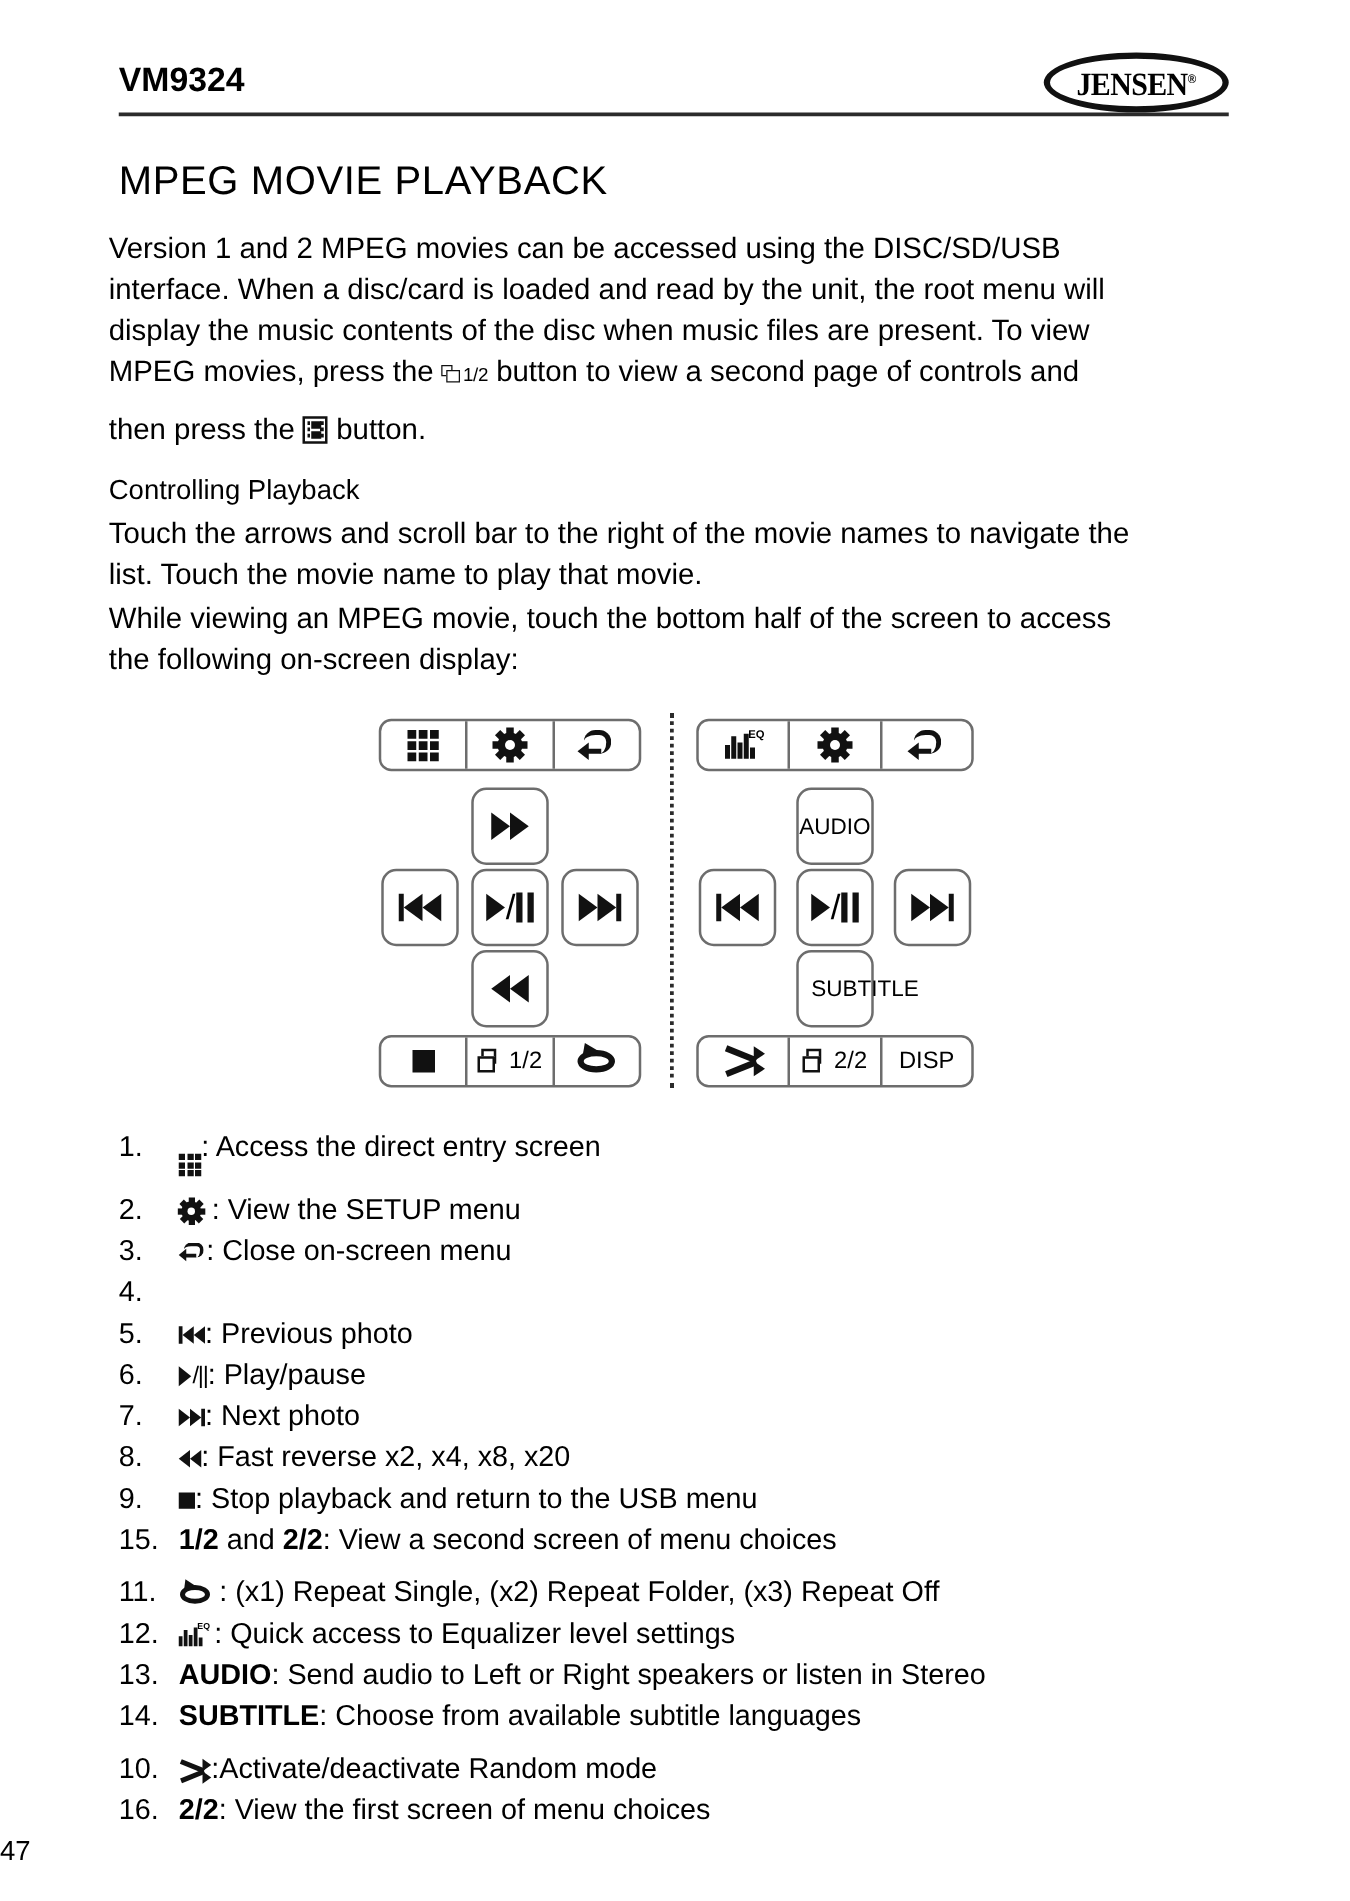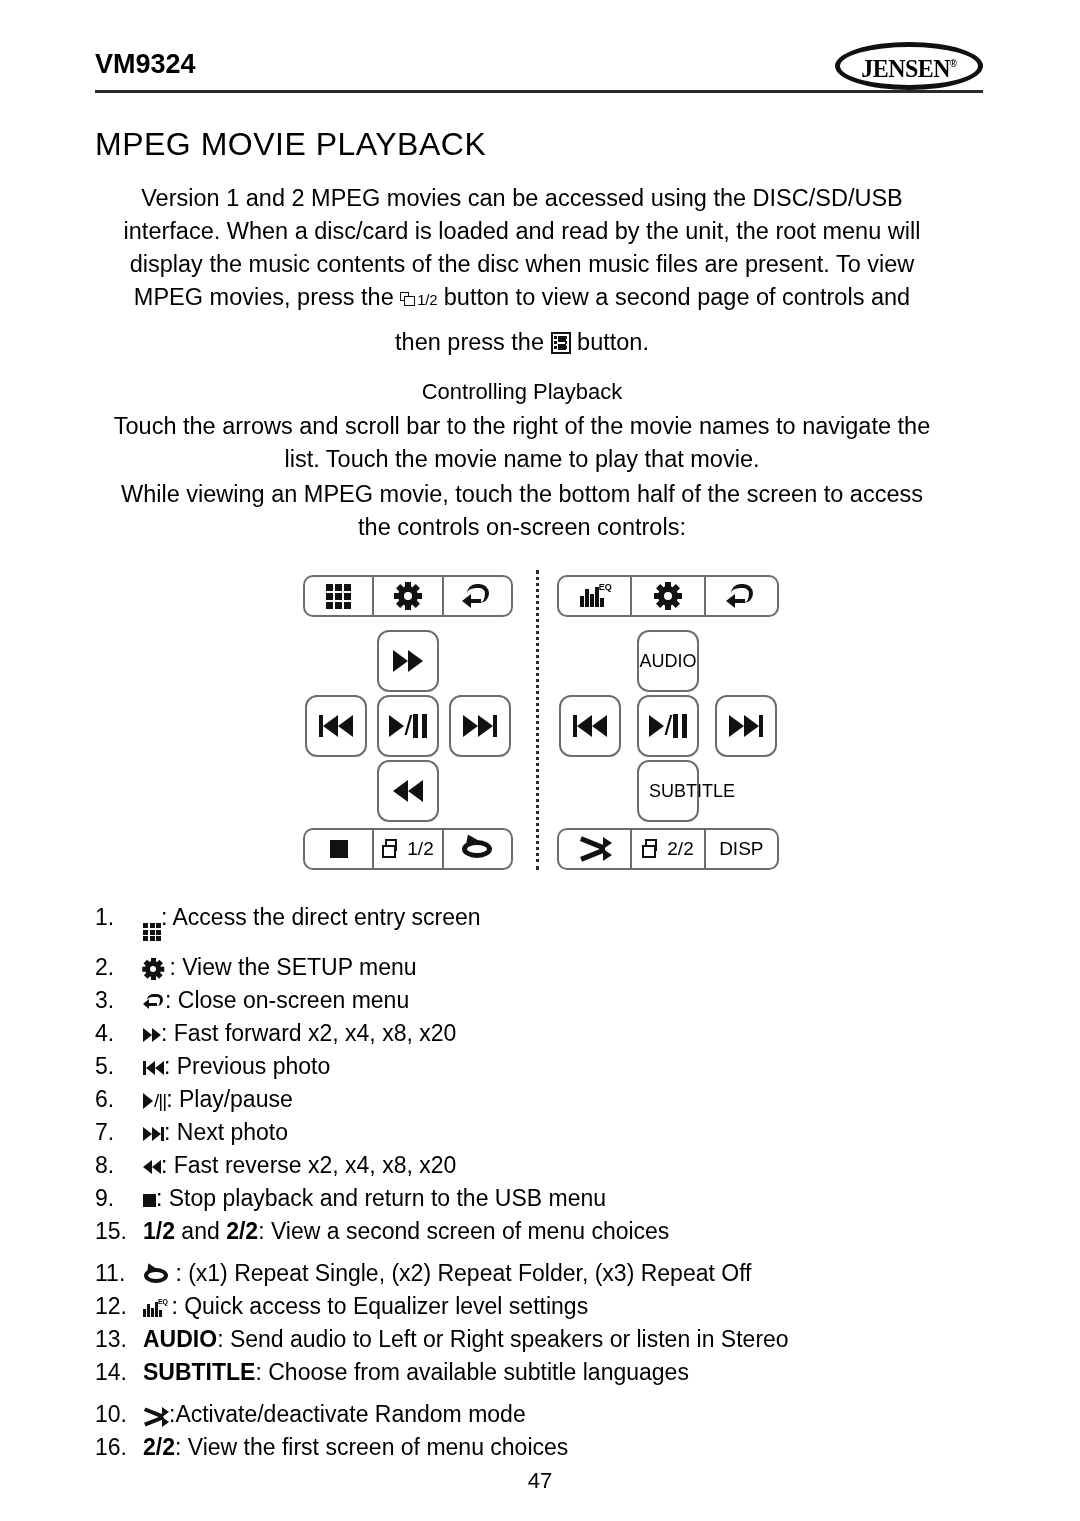--- a/index.html
+++ b/index.html
@@ -81,25 +81,24 @@
     left: 95px;
     top: 122px;
     font-size: 32px;
     letter-spacing: 0.5px;
     line-height: 44px;
   }
 
   
   .body-block {
     position: absolute;
-    left: 76px;
+    left: 87px;
     width: 892px;
     font-size: 23.5px;
     line-height: 33px;
-    text-align: center;
   }
   #para-intro { top: 182px; }
   #subhead    { top: 375px; font-size: 22px; }
   #para-ctrl  { top: 410px; }
   #para-view  { top: 478px; }
 
   .para-line { white-space: nowrap; }
 
   
   .ic {
@@ -516,21 +515,21 @@
   .g-shuffle .l2 { top: 11px; transform: rotate(-22deg); }
   .g-shuffle .h1 { position: absolute; right: 0; top: -1px; width: 0; height: 0; border-top: 5px solid transparent; border-bottom: 5px solid transparent; border-left: 7px solid #111; }
   .g-shuffle .h2 { position: absolute; right: 0; bottom: -1px; width: 0; height: 0; border-top: 5px solid transparent; border-bottom: 5px solid transparent; border-left: 7px solid #111; }
 
   
   .footer {
     position: absolute;
     left: 0;
     top: 1468px;
     width: 1080px;
-    text-align: center;
+    text-align: left;
     font-size: 22px;
   }
 </style>
 </head>
 <body>
 
 <div class="page">
 
   <div class="header">
     <div class="header-model">VM9324</div>
@@ -569,21 +568,21 @@
 
   <div class="body-block" id="subhead">Controlling Playback</div>
 
   <div class="body-block" id="para-ctrl">
     <div class="para-line">Touch the arrows and scroll bar to the right of the movie names to navigate the</div>
     <div class="para-line">list. Touch the movie name to play that movie.</div>
   </div>
 
   <div class="body-block" id="para-view">
     <div class="para-line">While viewing an MPEG movie, touch the bottom half of the screen to access</div>
-    <div class="para-line">the controls on-screen controls:</div>
+    <div class="para-line">the following on-screen display:</div>
   </div>
 
   <div class="panels">
     <div class="divider"></div>
 
     <div class="panel panel-left">
 
       <div class="bar bar-top">
         <div class="bar-cell">
           <span class="grid-icon">
@@ -788,24 +787,20 @@
       <span class="li-body"><span class="g-gear"><span class="tooth"></span><span class="tooth t2"></span><span class="tooth t3"></span><span class="tooth t4"></span><span class="ring"></span><span class="hole"></span></span><span> : View the SETUP menu</span></span>
     </div>
 
     <div class="li li-gap-sm">
       <span class="li-num">3.</span>
       <span class="li-body"><span class="g-return"><span class="hook"></span><span class="stem"></span><span class="tip"></span></span><span>: Close on-screen menu</span></span>
     </div>
 
     <div class="li li-gap-sm">
       <span class="li-num">4.</span>
-      <span class="li-body"><span class="g-ff">
-            <span class="t"></span>
-            <span class="t"></span>
-          </span><span>: Fast forward x2, x4, x8, x20</span></span>
     </div>
 
     <div class="li li-gap-sm">
       <span class="li-num">5.</span>
       <span class="li-body"><span class="g-fr">
             <span class="g-bar"></span>
             <span class="t"></span>
             <span class="t"></span>
           </span><span>: Previous photo</span></span>
     </div>

